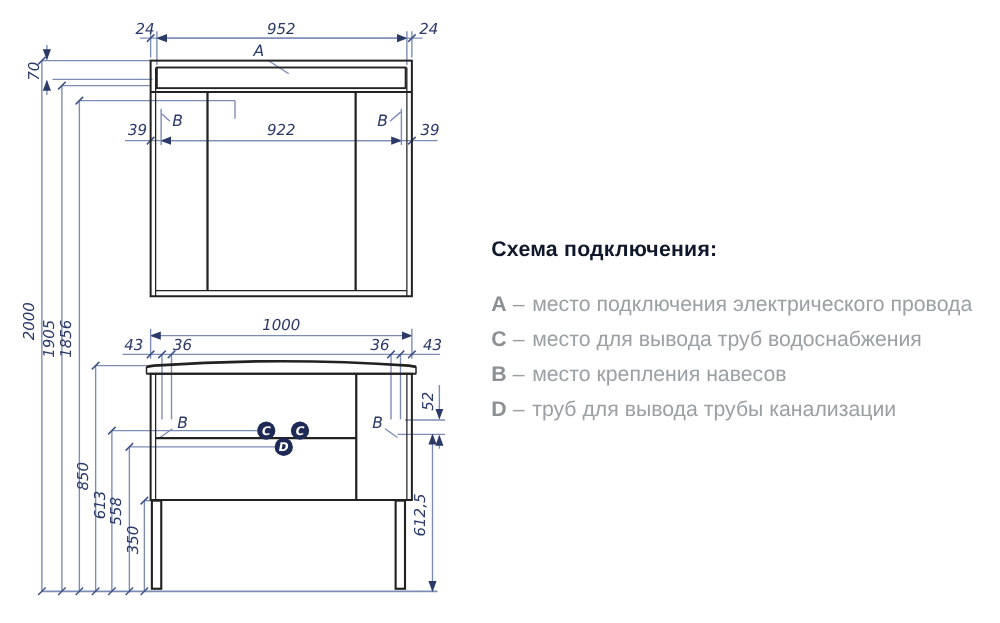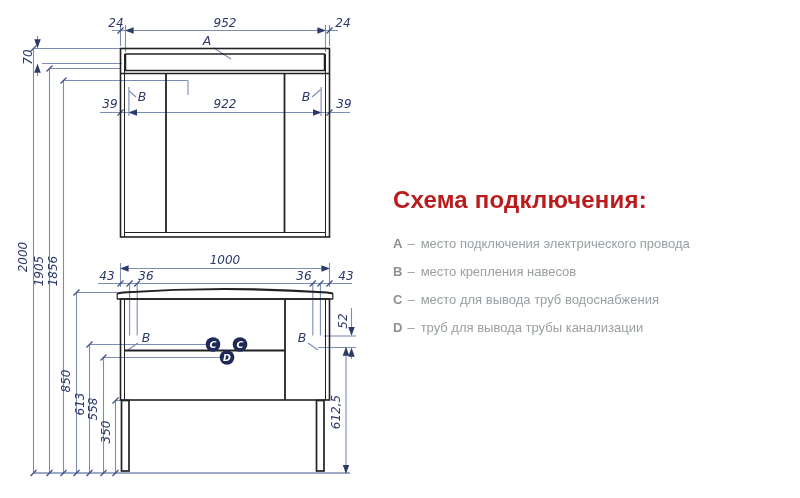--- a/index.html
+++ b/index.html
@@ -12,23 +12,23 @@
   .tick{stroke:#3d4f86;stroke-width:1.2;}
   .blk line,.blk path,.blk rect{stroke:#222222;fill:none;}
   text.dim{font-family:"DejaVu Sans",sans-serif;font-style:italic;font-size:12px;
            fill:#2b3a68;}
   text.mark{font-family:"DejaVu Sans",sans-serif;font-style:italic;font-size:12.5px;
             fill:#2b3a68;}
   text.circ{font-family:"DejaVu Sans",sans-serif;font-style:italic;font-weight:bold;
             font-size:9.5px;fill:#ffffff;}
   
   .legend{position:absolute;left:393px;top:188px;width:400px;}
-  .legend-title{font-size:24px;line-height:24px;font-weight:bold;color:#b91c1c;
+  .legend-title{font-size:17px;line-height:24px;font-weight:bold;color:#0f172a;
                 margin:0 0 18px 0;letter-spacing:0.2px;}
-  .legend-row{font-size:13px;line-height:28px;color:#9aa0a3;white-space:nowrap;}
+  .legend-row{font-size:17px;line-height:28px;color:#9aa0a3;white-space:nowrap;}
   .legend-key{font-weight:bold;color:#8c9093;}
   .legend-sep{color:#9aa0a3;padding:0 6px 0 5px;}
 </style>
 </head>
 <body>
 
 <div class="stage">
 
 <svg width="800" height="498" viewBox="0 0 800 498">
   <defs>
@@ -194,23 +194,23 @@
     <text class="circ" x="227" y="361" text-anchor="middle">D</text>
   </g>
 </svg>
 
 <div class="legend">
   <div class="legend-title">Схема подключения:</div>
   <div class="legend-row">
     <span class="legend-key">A</span><span class="legend-sep">–</span><span>место подключения электрического провода</span>
   </div>
   <div class="legend-row">
+    <span class="legend-key">C</span><span class="legend-sep">–</span><span>место для вывода труб водоснабжения</span>
+  </div>
+  <div class="legend-row">
     <span class="legend-key">B</span><span class="legend-sep">–</span><span>место крепления навесов</span>
   </div>
   <div class="legend-row">
-    <span class="legend-key">C</span><span class="legend-sep">–</span><span>место для вывода труб водоснабжения</span>
-  </div>
-  <div class="legend-row">
     <span class="legend-key">D</span><span class="legend-sep">–</span><span>труб для вывода трубы канализации</span>
   </div>
 </div>
 
 </div>
 
 </body></html>

